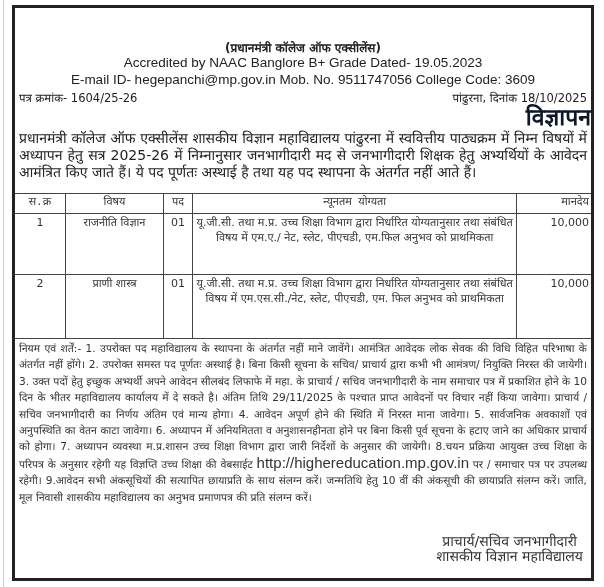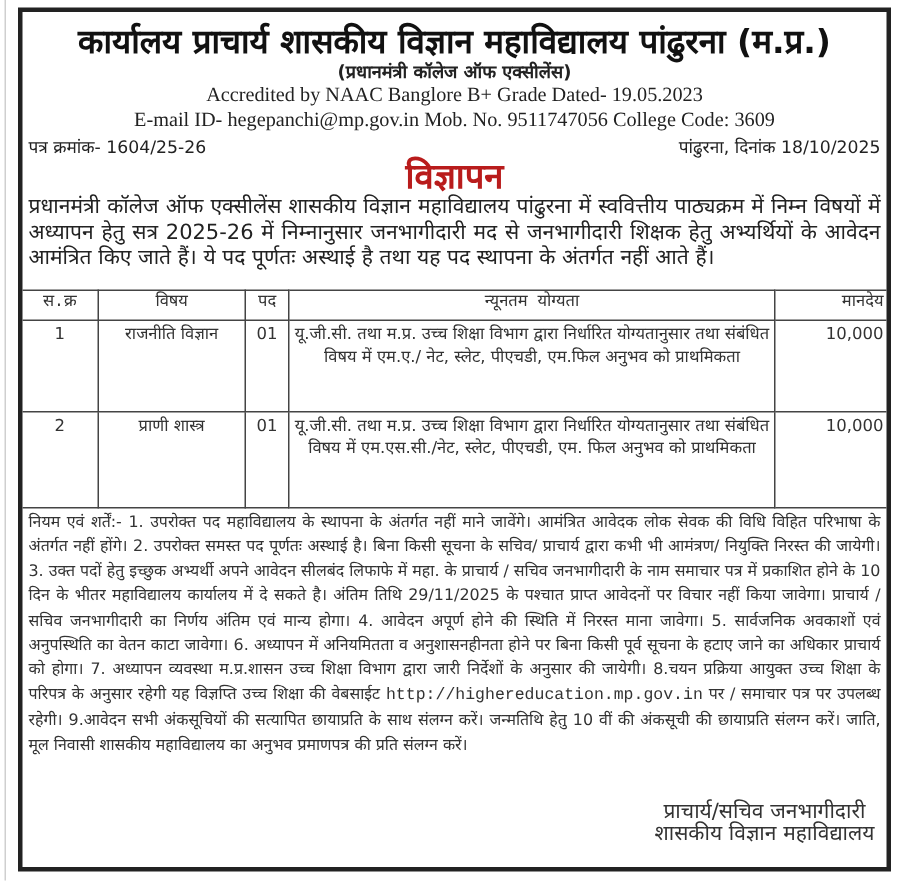--- a/index.html
+++ b/index.html
@@ -17,32 +17,32 @@
   .title {
     position: absolute; left: 0; right: 0; top: 3px; text-align: center;
     font-size: 22px; font-weight: bold; color: #111; letter-spacing: 0px; white-space: nowrap;
   }
   .subtitle {
     position: absolute; left: 0; right: 0; top: 31px; text-align: center;
     font-size: 12px; font-weight: bold; color: #222;
   }
   .eng {
     position: absolute; left: 0; right: 0; text-align: center;
-    font-family: Liberation Serif, serif; font-size: 13.5px; color: #222; white-space: nowrap;
+    font-family: Liberation Sans, sans-serif; font-size: 13.5px; color: #222; white-space: nowrap;
   }
   .eng.l1 { top: 47px; }
   .eng.l2 { top: 64px; }
   .ref-row {
     position: absolute; left: 4px; right: 4px; top: 82px; font-size: 11.5px; color: #222;
   }
   .ref-row .left { position: absolute; left: 0; top: 0; }
   .ref-row .right { position: absolute; right: 0; top: 0; }
   .heading {
-    position: absolute; left: 0; right: 0; top: 92px; text-align: center;
-    font-size: 23px; font-weight: bold; color: #b91c1c;
+    position: absolute; left: 0; right: 0; top: 92px; text-align: right;
+    font-size: 23px; font-weight: bold; color: #0f172a;
   }
   .intro {
     position: absolute; left: 4px; right: 4px; top: 122px;
     font-size: 14px; line-height: 17px; color: #222; text-align: justify;
   }
   table.posts {
     position: absolute; left: 0; top: 185px; width: 576px; border-collapse: collapse;
     font-size: 11px; color: #333;
   }
   table.posts th, table.posts td {
@@ -54,33 +54,32 @@
   table.posts th:last-child, table.posts td:last-child { border-right: none; text-align: right; }
   .c1 { width: 46px; } .c2 { width: 94px; } .c3 { width: 24px; } .c4 { width: 322px; margin-left: 18px; } .c5 { width: 70px; }
   .watermark {
     position: absolute; left: 249px; top: 313px; font-family: "Liberation Sans", sans-serif;
     font-size: 17px; color: #111; background: rgba(255,255,255,0.6); padding: 0 1px;
   }
   .rules {
     position: absolute; left: 4px; right: 4px; top: 332px;
     font-size: 10.6px; line-height: 16.4px; color: #333; text-align: justify;
   }
-  .rules .url { font-family: Liberation Mono, monospace; font-size: 11px; }
+  .rules .url { font-family: Liberation Sans, sans-serif; font-size: 15px; }
   .signature {
     position: absolute; right: 8px; top: 526px; text-align: center; font-size: 14px; line-height: 15px; color: #333;
   }
 </style>
 </head>
 <body>
 
 <div class="page-edge"></div>
 
 <div class="frame">
 
-  <div class="title">कार्यालय प्राचार्य शासकीय विज्ञान महाविद्यालय पांढुरना (म.प्र.)</div>
   <div class="subtitle">(प्रधानमंत्री कॉलेज ऑफ एक्सीलेंस)</div>
   <div class="eng l1">Accredited by NAAC Banglore B+ Grade Dated- 19.05.2023</div>
   <div class="eng l2">E-mail ID- hegepanchi@mp.gov.in Mob. No. 9511747056 College Code: 3609</div>
 
   <div class="ref-row">
     <span class="left">पत्र क्रमांक- 1604/25-26</span>
     <span class="right">पांढुरना, दिनांक 18/10/2025</span>
   </div>
 
   <div class="heading">विज्ञापन</div>

